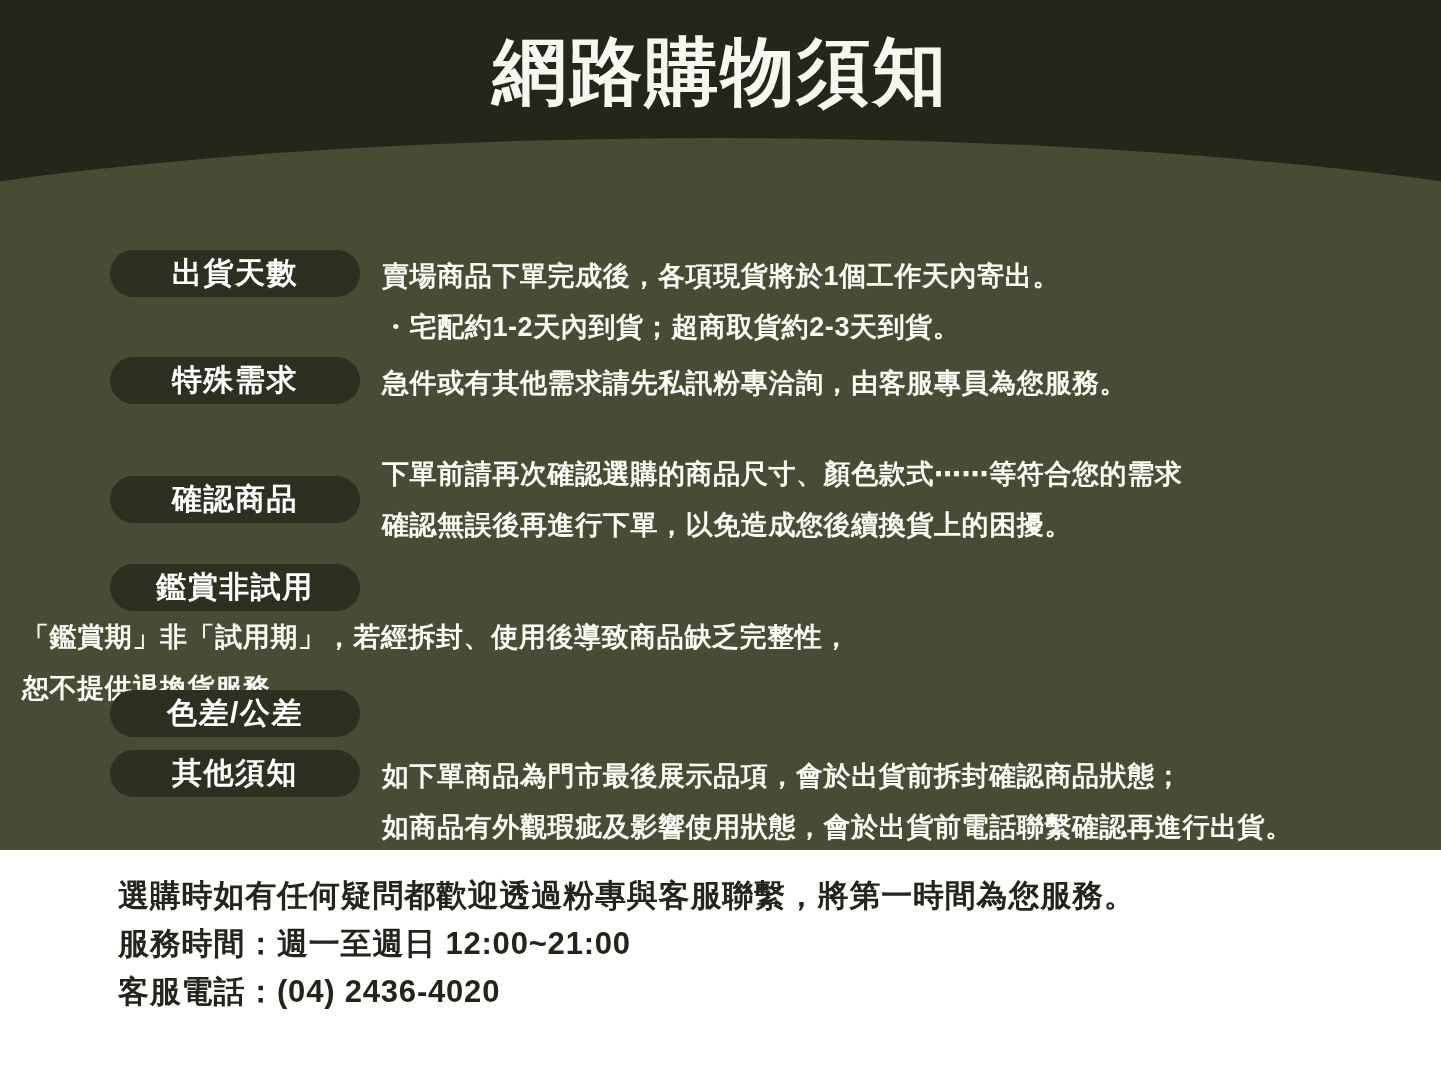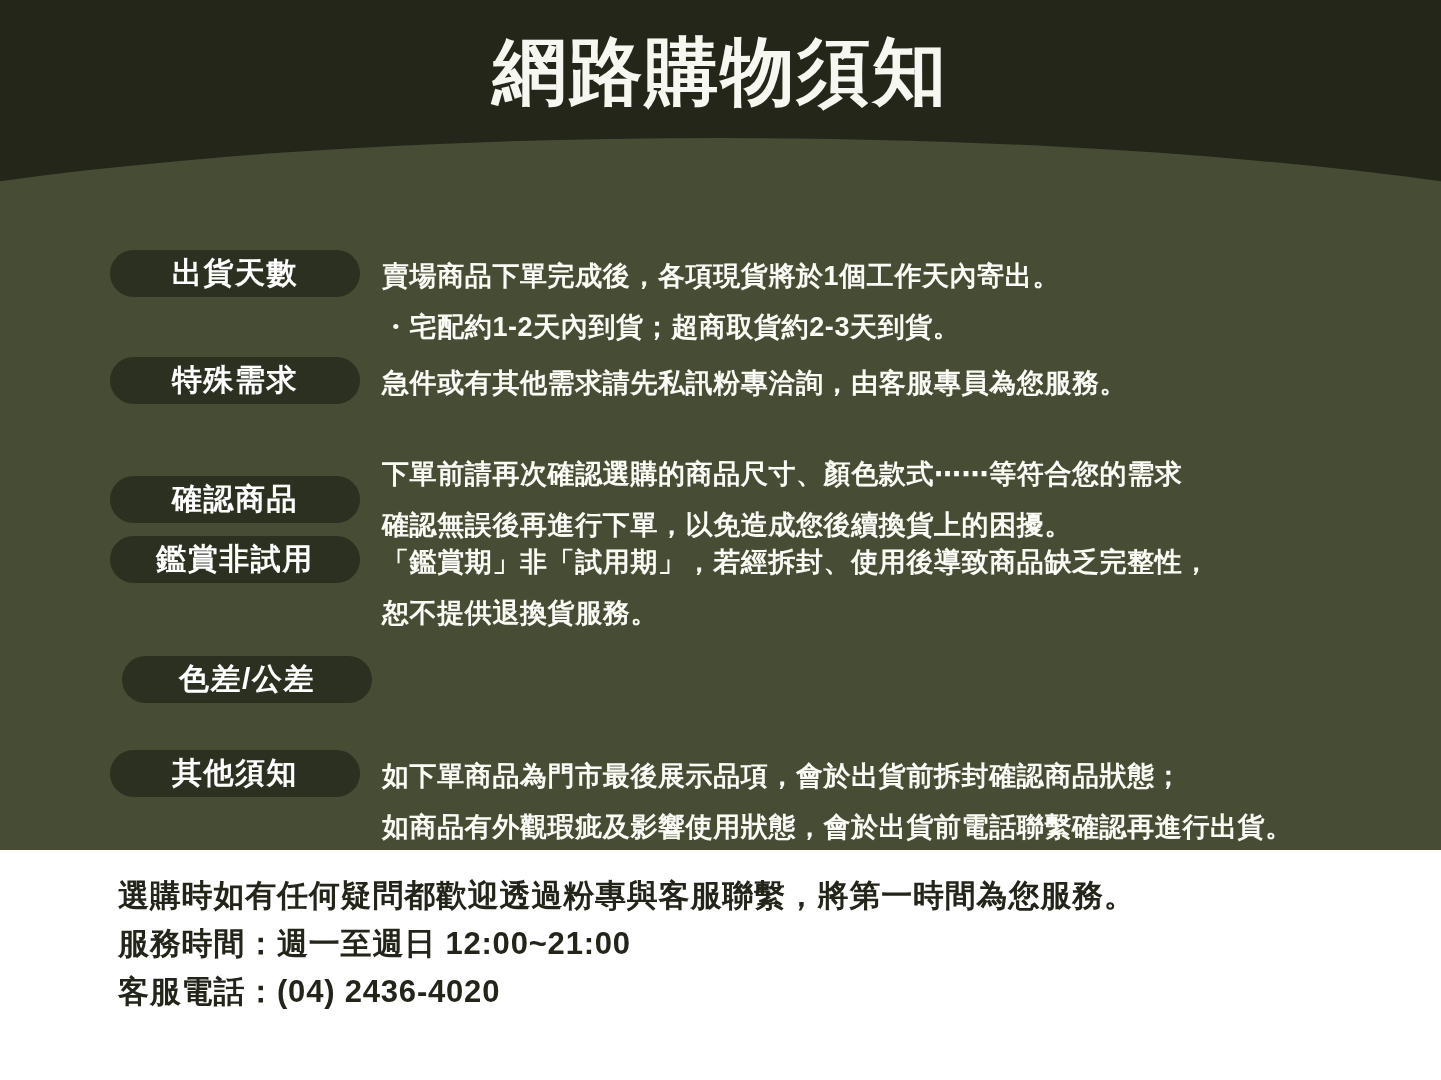--- a/index.html
+++ b/index.html
@@ -109,22 +109,22 @@
 
   .row-body .line {
     display: block;
     white-space: nowrap;
   }
 
   
   .row-1 { top: 250px; }
   .row-2 { top: 357px; }
   .row-3 { top: 448px; align-items: center; }
-  .row-4 { top: 536px; }
-  .row-5 { top: 656px; padding-left: 12px; }
+  .row-4 { top: 564px; flex-direction: column; }
+  .row-5 { top: 690px; }
   .row-6 { top: 750px; }
 
   
   .footer {
     position: absolute;
     left: 0;
     top: 850px;
     width: 1441px;
     height: 185px;
     background: #ffffff;

